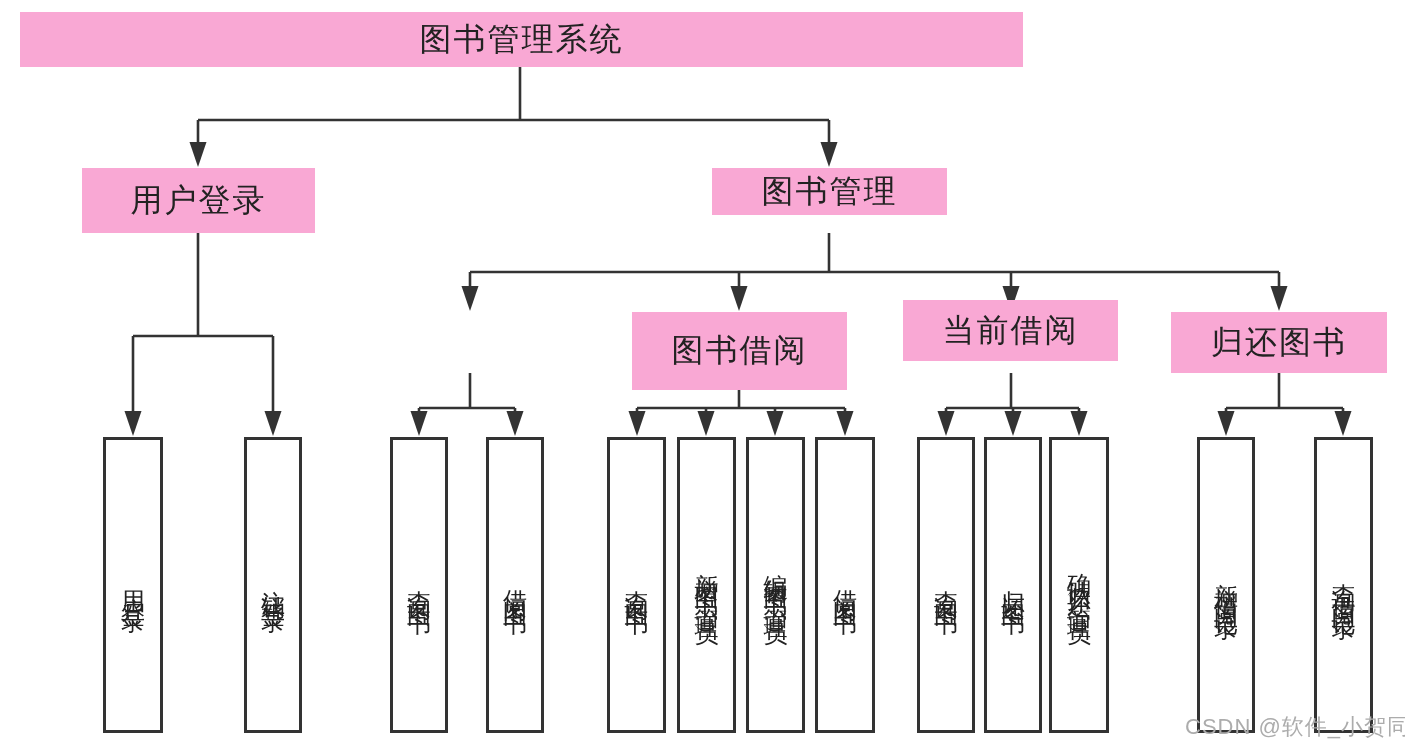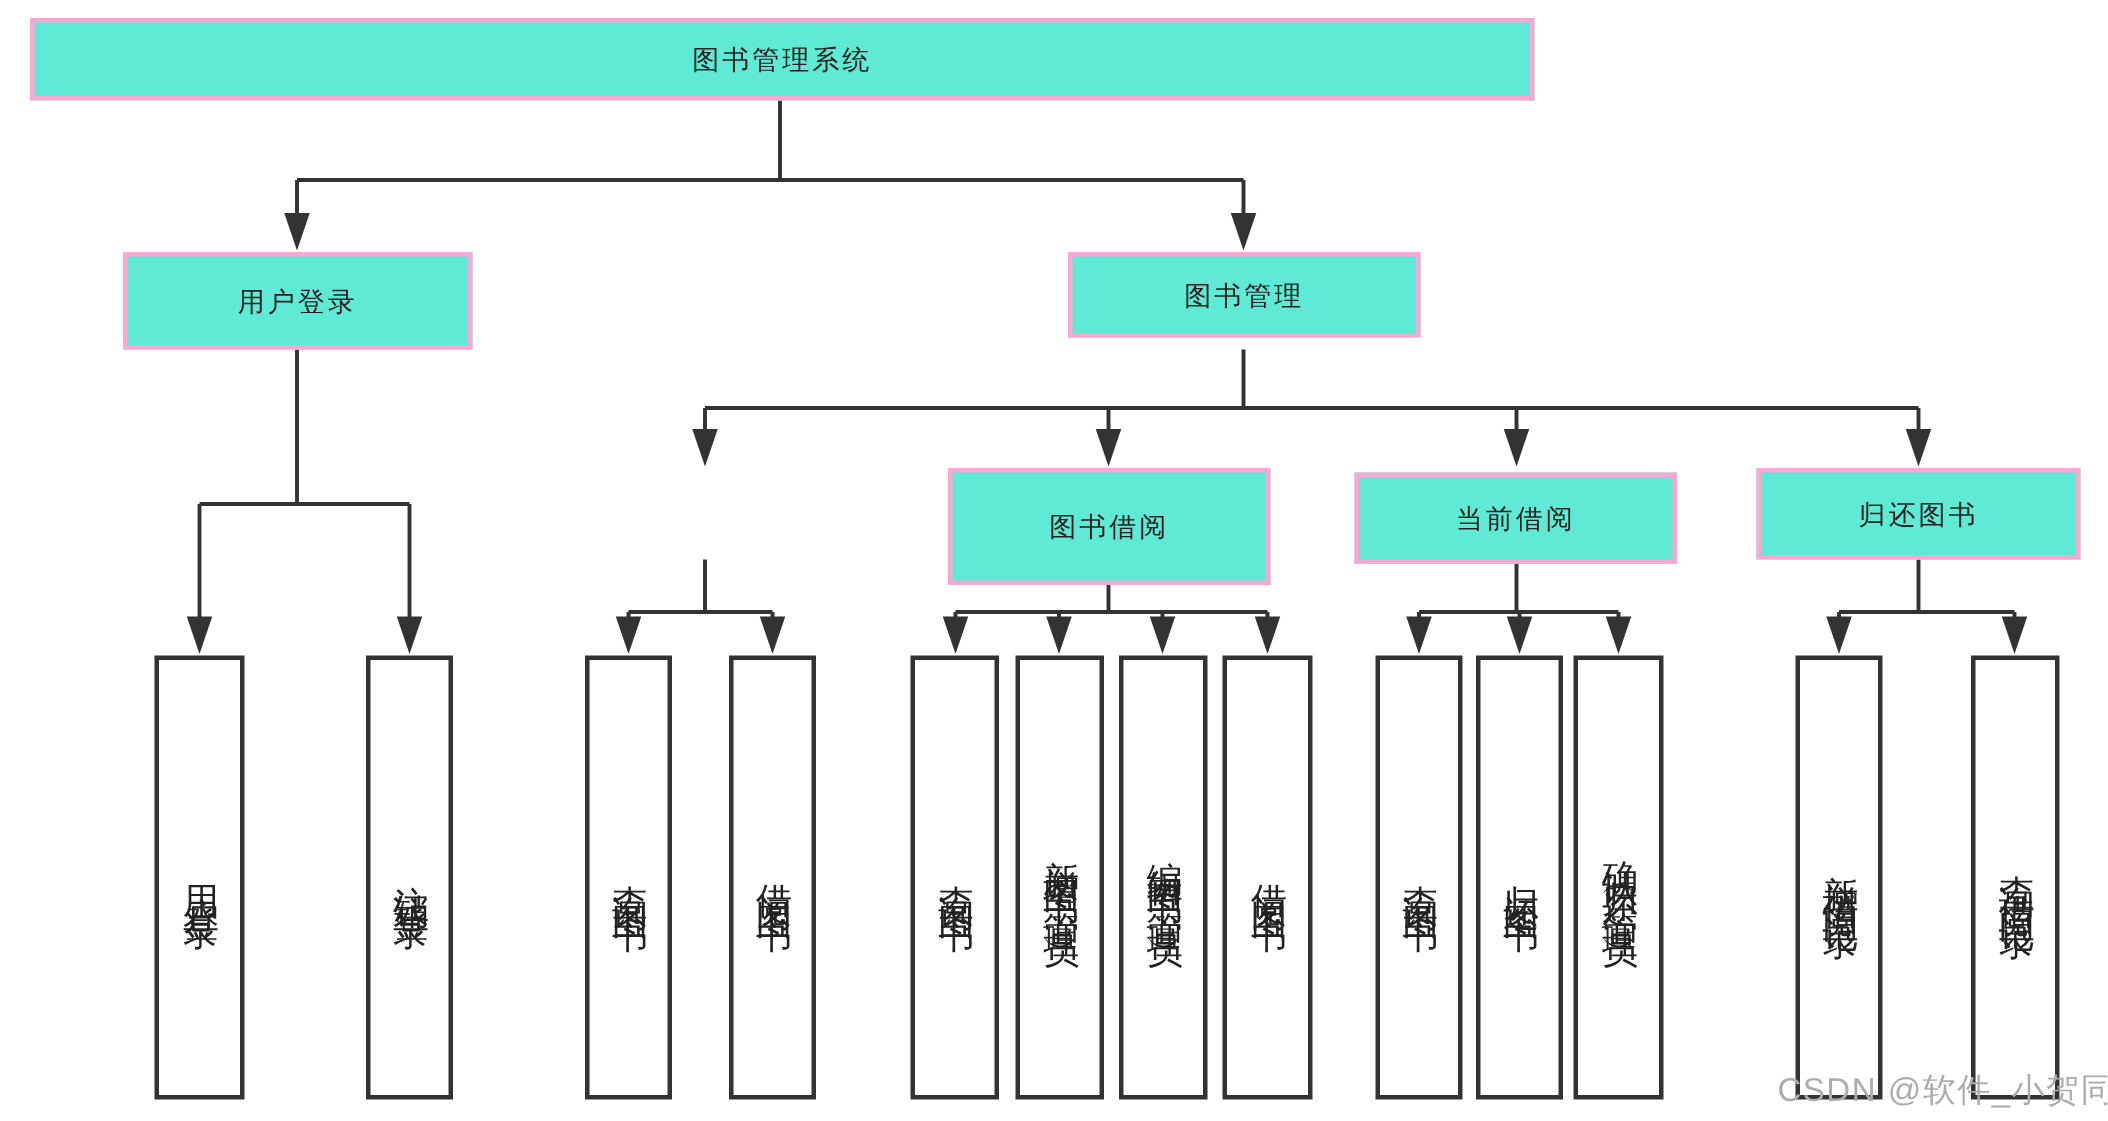--- a/index.html
+++ b/index.html
@@ -7,25 +7,25 @@
     position:relative;
     width:1405px;height:747px;
     background:#ffffff;
     font-family:"Liberation Sans", sans-serif;
     overflow:hidden;
   }
   #wires{position:absolute;left:0;top:0;pointer-events:none;}
   .node{
     position:absolute;
     box-sizing:border-box;
-    border:3px solid #f9a8d4;
-    background:#5eead4;
+    border:7px solid #f9a8d4;
+    background:#f9a8d4;
     display:flex;align-items:center;justify-content:center;
     color:#222222;
-    font-size:18px;
+    font-size:32px;
     letter-spacing:2px;
     white-space:nowrap;
   }
   .leaf{
     position:absolute;
     box-sizing:border-box;
     border:3px solid #333333;
     background:#ffffff;
     display:flex;align-items:center;justify-content:center;
     color:#222222;
@@ -125,28 +125,28 @@
     </g>
   </svg>
 
   <div class="node" style="left:20px;top:12px;width:1003px;height:55px;">
     <span>图书管理系统</span>
   </div>
 
   <div class="node" style="left:82px;top:168px;width:233px;height:65px;">
     <span>用户登录</span>
   </div>
-  <div class="node" style="left:712px;top:168px;width:235px;height:57px;">
+  <div class="node" style="left:712px;top:168px;width:235px;height:47px;">
     <span>图书管理</span>
   </div>
 
   <div class="node" style="left:632px;top:312px;width:215px;height:78px;">
     <span>图书借阅</span>
   </div>
-  <div class="node" style="left:903px;top:315px;width:215px;height:61px;">
+  <div class="node" style="left:903px;top:300px;width:215px;height:61px;">
     <span>当前借阅</span>
   </div>
   <div class="node" style="left:1171px;top:312px;width:216px;height:61px;">
     <span>归还图书</span>
   </div>
 
   <div class="leaf" style="left:103px;top:437px;width:60px;height:296px;">
     <span class="vtext">用户登录</span>
   </div>
   <div class="leaf" style="left:244px;top:437px;width:58px;height:296px;">

